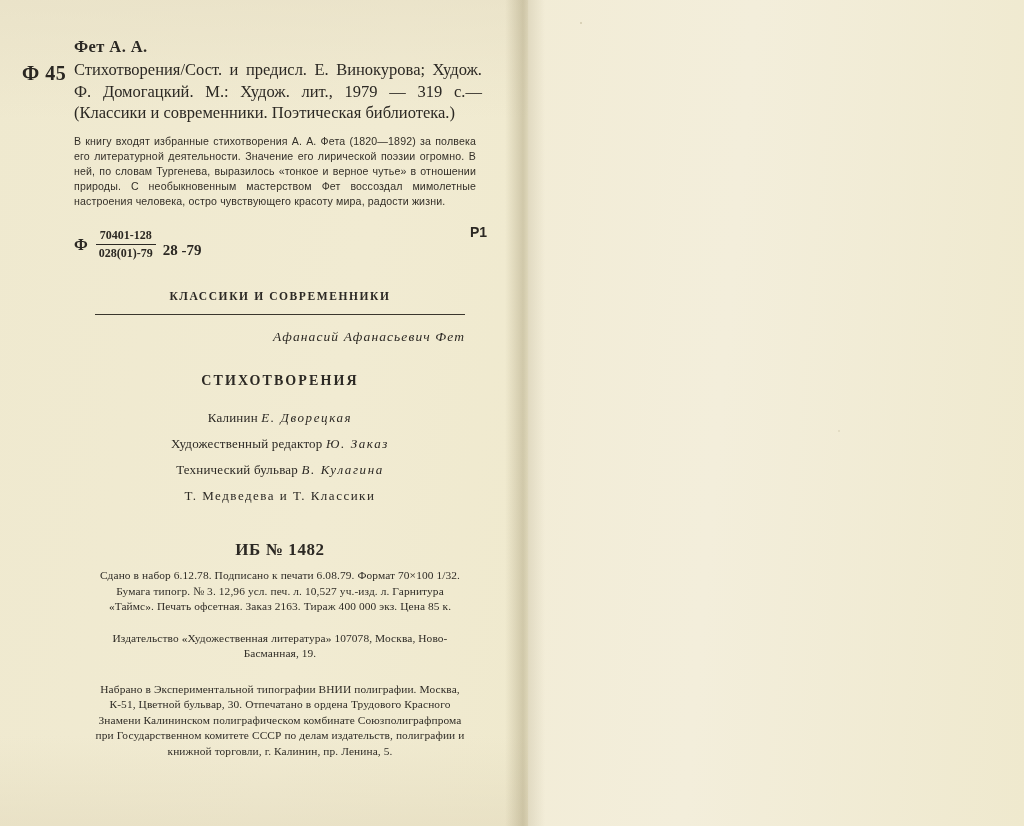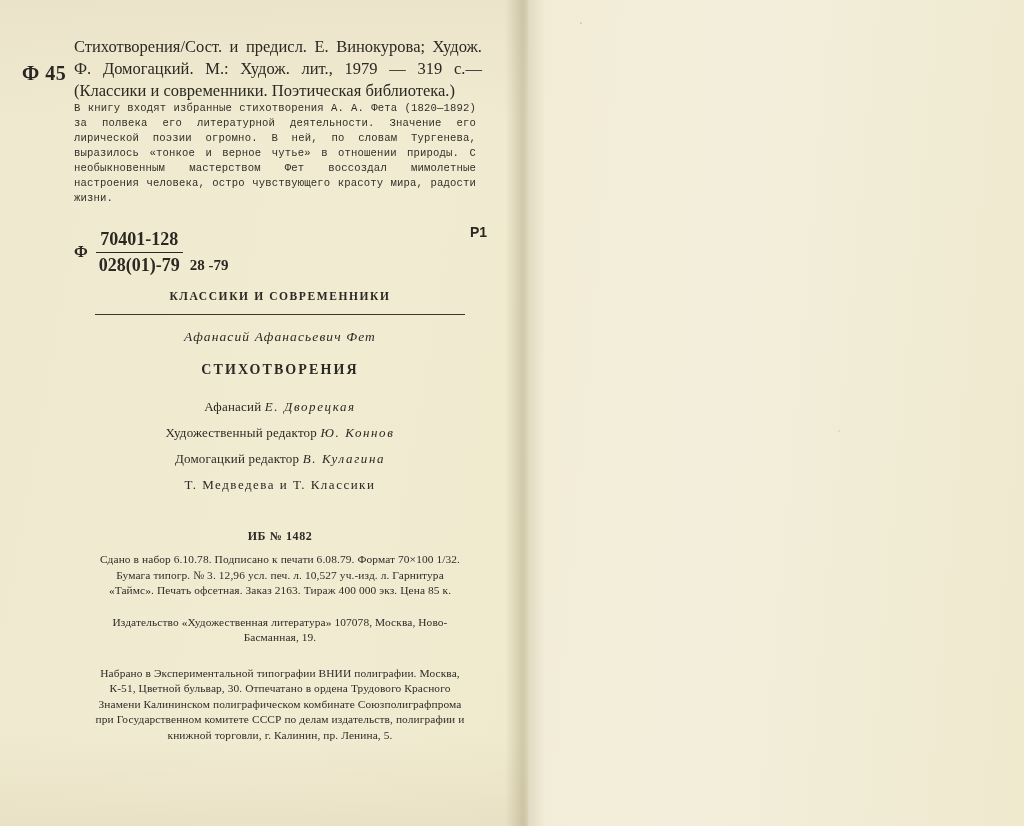--- a/index.html
+++ b/index.html
@@ -85,21 +85,22 @@
     text-align: justify;
   }
   .cip-author {
     font-weight: bold;
     font-size: 16.5px;
     letter-spacing: 0.4px;
     margin-bottom: 1px;
   }
   .cip-desc {
     margin-left: 52px;
-    font-family: Liberation Mono, monospace;
+    margin-top: 10px;
+    font-family: Liberation Sans, sans-serif;
     font-size: 10.6px;
     line-height: 1.42;
     text-align: justify;
     color: #332f28;
     letter-spacing: 0.15px;
     padding-right: 6px;
   }
 
   .fraction-row {
     position: absolute;
@@ -114,21 +115,21 @@
     font-weight: bold;
     font-size: 16px;
     margin-right: 8px;
     align-self: center;
   }
   .fraction {
     display: inline-block;
     text-align: center;
     font-family: "Liberation Serif", serif;
     font-weight: bold;
-    font-size: 18px;
+    font-size: 12px;
     line-height: 1.25;
   }
   .fraction .num {
     display: block;
     padding: 0 3px 1px 3px;
     border-bottom: 1.3px solid #2b2823;
   }
   .fraction .den {
     display: block;
     padding: 1px 3px 0 3px;
@@ -178,21 +179,22 @@
     font-style: italic;
     font-size: 13.5px;
     letter-spacing: 0.4px;
     margin-bottom: 44px;
   }
   .author-line {
     font-family: "Liberation Serif", serif;
     font-style: italic;
     font-size: 13.5px;
     letter-spacing: 1.1px;
-    margin-bottom: 17px;
+    margin-bottom: 28px;
+    text-align: right;
   }
   .title-line {
     font-family: "Liberation Serif", serif;
     font-size: 14px;
     font-weight: bold;
     letter-spacing: 2.1px;
     margin-bottom: 21px;
   }
   .staff-line {
     font-family: "Liberation Serif", serif;
@@ -211,21 +213,21 @@
     margin-bottom: 6px;
   }
   .correctors-names {
     font-family: "Liberation Serif", serif;
     font-size: 13px;
     letter-spacing: 1.5px;
     margin-bottom: 34px;
   }
   .ib-number {
     font-family: "Liberation Serif", serif;
-    font-size: 12px;
+    font-size: 17px;
     font-weight: bold;
     letter-spacing: 0.6px;
     margin-bottom: 8px;
     margin-top: 36px;
   }
   .imprint-para {
     font-family: "Liberation Serif", serif;
     font-size: 11.4px;
     line-height: 1.36;
     text-align: center;
@@ -250,20 +252,21 @@
     <div class="speck" style="left:310px; top:430px; opacity:0.35;"></div>
   </div>
 
   <div class="gutter-shadow"></div>
 
   <div class="left-page">
 
     <div class="cip-block">
       <div class="cip-code">Ф 45</div>
       <div class="cip-text">
+        <div class="cip-author">Фет А. А.</div>
         <div class="cip-body">Стихотворения/Сост. и предисл. Е. Винокурова; Худож. Ф. Домогацкий.     М.: Худож. лит., 1979 — 319 с.— (Классики и современники. Поэтическая библиотека.)</div>
       </div>
       <div class="cip-desc">В книгу входят избранные стихотворения А. А. Фета (1820—1892) за полвека его литературной деятельности. Значение его лирической поэзии огромно. В ней, по словам Тургенева, выразилось «тонкое и верное чутье» в отношении природы. С необыкновенным мастерством Фет воссоздал мимолетные настроения человека, остро чувствующего красоту мира, радости жизни.</div>
     </div>
 
     <div class="fraction-row">
       <span class="fraction-prefix">Ф</span>
       <span class="fraction">
         <span class="num">70401-128</span>
         <span class="den">028(01)-79</span>
@@ -273,31 +276,31 @@
     <div class="cip-right-code">Р1</div>
 
     <div class="colophon">
       <div class="series-name">КЛАССИКИ И СОВРЕМЕННИКИ</div>
       <div class="rule"></div>
 
       <div class="author-line">Афанасий Афанасьевич Фет</div>
       <div class="title-line">СТИХОТВОРЕНИЯ</div>
 
       <div class="staff-line">
-        <span>Афанасий </span><span class="nm">Е.  Дворецкая</span>
+        <span>Калинин </span><span class="nm">Е.  Дворецкая</span>
       </div>
       <div class="staff-line">
-        <span>Художественный редактор </span><span class="nm">Ю.  Коннов</span>
+        <span>Художественный редактор </span><span class="nm">Ю.  Заказ</span>
       </div>
       <div class="staff-line">
-        <span>Домогацкий редактор </span><span class="nm">В.  Кулагина</span>
+        <span>Технический бульвар </span><span class="nm">В.  Кулагина</span>
       </div>
 
       <div class="correctors-names">Т. Медведева и Т. Классики</div>
 
       <div class="ib-number">ИБ № 1482</div>
-      <div class="imprint-para">Сдано в набор 6.10.78. Подписано к печати 6.08.79. Формат 70×100 1/32. Бумага типогр. № 3. 12,96 усл. печ. л. 10,527 уч.-изд. л. Гарнитура «Таймс». Печать офсетная. Заказ 2163. Тираж 400 000 экз. Цена 85 к.</div>
+      <div class="imprint-para">Сдано в набор 6.12.78. Подписано к печати 6.08.79. Формат 70×100 1/32. Бумага типогр. № 3. 12,96 усл. печ. л. 10,527 уч.-изд. л. Гарнитура «Таймс». Печать офсетная. Заказ 2163. Тираж 400 000 экз. Цена 85 к.</div>
       <div class="imprint-para tight">Издательство «Художественная литература» 107078, Москва, Ново-Басманная, 19.</div>
       <div class="imprint-para">Набрано в Экспериментальной типографии ВНИИ полиграфии. Москва, К-51, Цветной бульвар, 30. Отпечатано в ордена Трудового Красного Знамени Калининском полиграфическом комбинате Союзполиграфпрома при Государственном комитете СССР по делам издательств, полиграфии и книжной торговли, г. Калинин, пр. Ленина, 5.</div>
     </div>
 
   </div>
 </div>
 
 </body></html>

